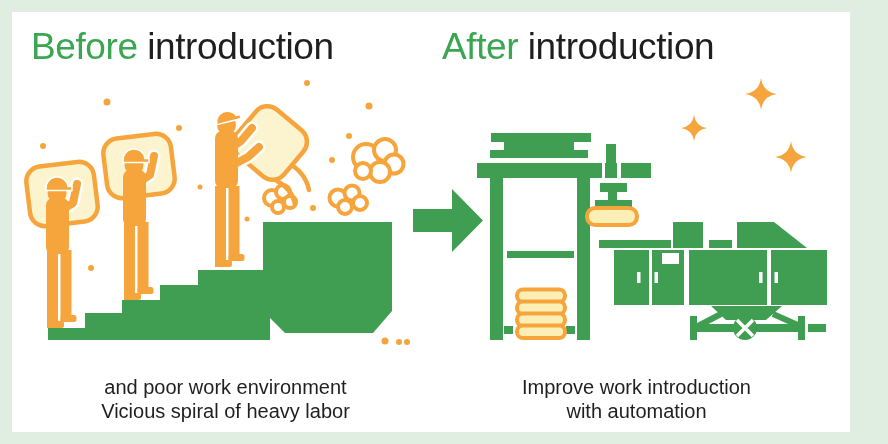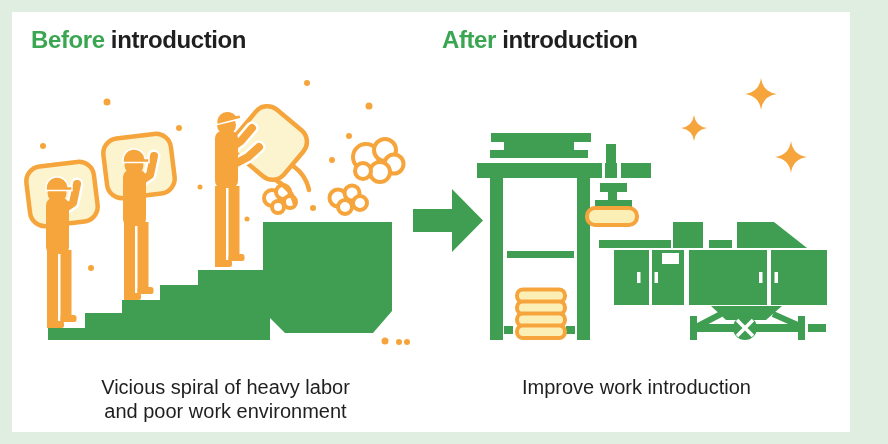--- a/index.html
+++ b/index.html
@@ -5,21 +5,21 @@
   :root{
     --bg:#E0EEE2; --panel:#FFFFFF; --green:#3F9E51; --title-green:#3AA652;
     --orange:#F5A53C; --sack-l:#FCF4CF; --sack-d:#FBEFB6; --ink:#1F1F1F;
   }
   *{box-sizing:border-box}
   body{margin:0;font-family:"Liberation Sans",sans-serif;background:var(--bg)}
   .canvas{position:relative;width:888px;height:444px;background:var(--bg);overflow:hidden}
   .panel{position:absolute;top:12px;width:427px;height:420px;background:var(--panel)}
   .panel.left{left:12px}
   .panel.right{left:423px}
-  .title{position:absolute;left:19px;top:14px;font-size:24px;font-weight:bold;letter-spacing:-0.4px;color:var(--ink);white-space:nowrap}
+  .title{position:absolute;left:19px;top:14px;font-size:37px;font-weight:normal;letter-spacing:-0.4px;color:var(--ink);white-space:nowrap}
   .title .hl{color:var(--title-green)}
   .title .rest{margin-left:0.26em}
   .caption{position:absolute;left:0;right:0;top:363px;text-align:center;font-size:20px;line-height:24px;color:var(--ink);font-weight:500}
   .illus{position:absolute;left:0;top:0;width:427px;height:420px}
   .arrow-wrap{position:absolute;left:410px;top:185px;width:80px;height:70px}
   
   .g{fill:var(--green)}
   .o{fill:var(--orange)}
   .w{fill:#fff}
   .gs{stroke:var(--green);fill:none}
@@ -114,22 +114,22 @@
         <rect class="o" x="215" y="260" width="17" height="7" rx="2.5"></rect>
         <rect class="o" x="228.5" y="186" width="11" height="75"></rect>
         <rect class="o" x="228.5" y="254" width="16" height="7" rx="2.5"></rect>
       </g>
     </svg>
 
     <div class="title">
       <span class="hl">Before</span><span class="rest">introduction</span>
     </div>
     <div class="caption">
+      <div>and poor work environment</div>
       <div>Vicious spiral of heavy labor</div>
-      <div>and poor work environment</div>
     </div>
   </div>
 
   <div class="panel right">
     <svg class="illus" viewBox="449 12 427 420" aria-hidden="true">
 
       <g class="o">
         <path transform="translate(787,94) scale(16)" d="M0,-1 Q0.12,-0.12 1,0 Q0.12,0.12 0,1 Q-0.12,0.12 -1,0 Q-0.12,-0.12 0,-1 Z"></path>
         <path transform="translate(720,128) scale(13)" d="M0,-1 Q0.12,-0.12 1,0 Q0.12,0.12 0,1 Q-0.12,0.12 -1,0 Q-0.12,-0.12 0,-1 Z"></path>
         <path transform="translate(817,157) scale(16)" d="M0,-1 Q0.12,-0.12 1,0 Q0.12,0.12 0,1 Q-0.12,0.12 -1,0 Q-0.12,-0.12 0,-1 Z"></path>
@@ -199,20 +199,21 @@
           <circle fill="none" stroke="#fff" stroke-width="0" cx="771" cy="328" r="12"></circle>
         </g>
       </g>
     </svg>
 
     <div class="title">
       <span class="hl">After</span><span class="rest">introduction</span>
     </div>
     <div class="caption">
       <div>Improve work introduction</div>
+      <div>with automation</div>
     </div>
   </div>
 
   <svg class="arrow-wrap" viewBox="0 0 80 70" aria-hidden="true">
     <polygon class="g" points="3,24 42,24 42,4 73,35.5 42,67 42,47 3,47"></polygon>
   </svg>
 
 </div>
 
 </body></html>

